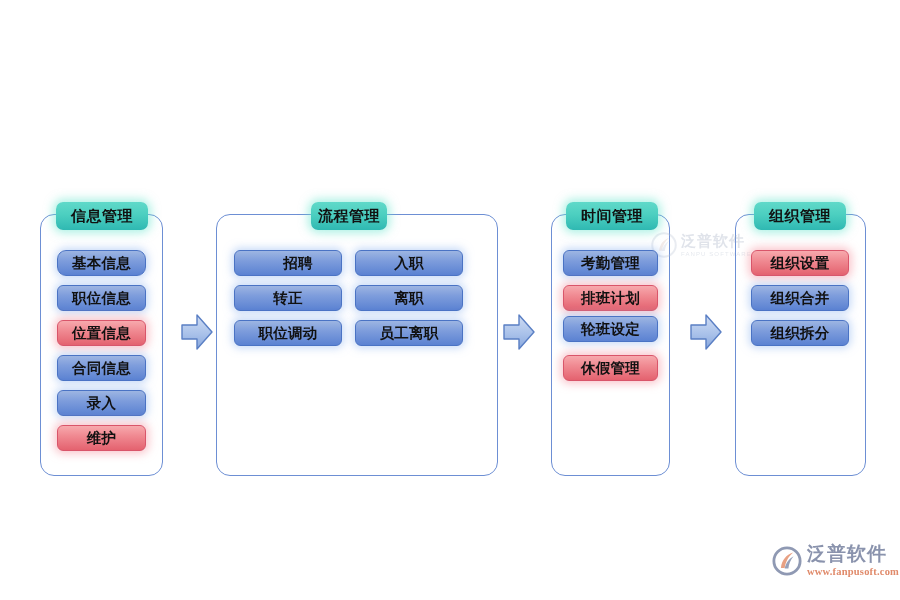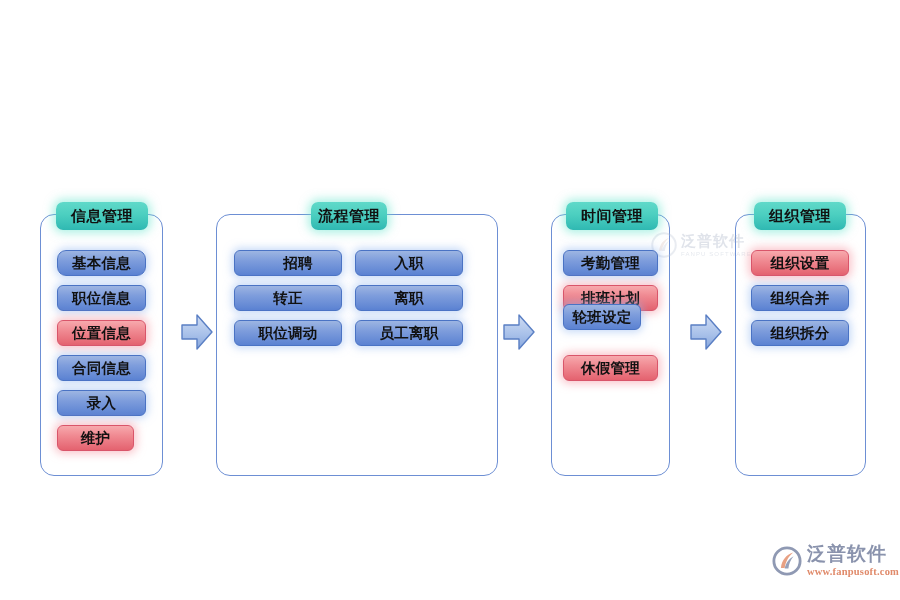--- a/index.html
+++ b/index.html
@@ -143,21 +143,21 @@
       </div>
       <div class="chip red" style="left: 57px; width: 89px; top: 320px;">
         <span>位置信息</span>
       </div>
       <div class="chip blue" style="left: 57px; width: 89px; top: 355px; text-align: right;">
         <span>合同信息</span>
       </div>
       <div class="chip blue" style="left: 57px; width: 89px; top: 390px;">
         <span>录入</span>
       </div>
-      <div class="chip red" style="left: 57px; width: 77px; top: 425px;">
+      <div class="chip red" style="left: 57px; width: 89px; top: 425px;">
         <span>维护</span>
       </div>
       <div class="chip blue" style="left: 234px; width: 108px; top: 250px; padding-left: 20px;">
         <span>招聘</span>
       </div>
       <div class="chip blue" style="left: 234px; width: 108px; top: 285px;">
         <span>转正</span>
       </div>
       <div class="chip blue" style="left: 234px; width: 108px; top: 320px;">
         <span>职位调动</span>
@@ -170,21 +170,21 @@
       </div>
       <div class="chip blue" style="left: 355px; width: 108px; top: 320px;">
         <span>员工离职</span>
       </div>
       <div class="chip blue" style="left: 563px; width: 95px; top: 250px;">
         <span>考勤管理</span>
       </div>
       <div class="chip red" style="left: 563px; width: 95px; top: 285px;">
         <span>排班计划</span>
       </div>
-      <div class="chip blue" style="left: 563px; width: 78px; top: 304px;">
+      <div class="chip blue" style="left: 563px; width: 95px; top: 316px;">
         <span>轮班设定</span>
       </div>
       <div class="chip red" style="left: 563px; width: 95px; top: 355px;">
         <span>休假管理</span>
       </div>
       <div class="chip red" style="left: 751px; width: 98px; top: 250px;">
         <span>组织设置</span>
       </div>
       <div class="chip blue" style="left: 751px; width: 98px; top: 285px;">
         <span>组织合并</span>

